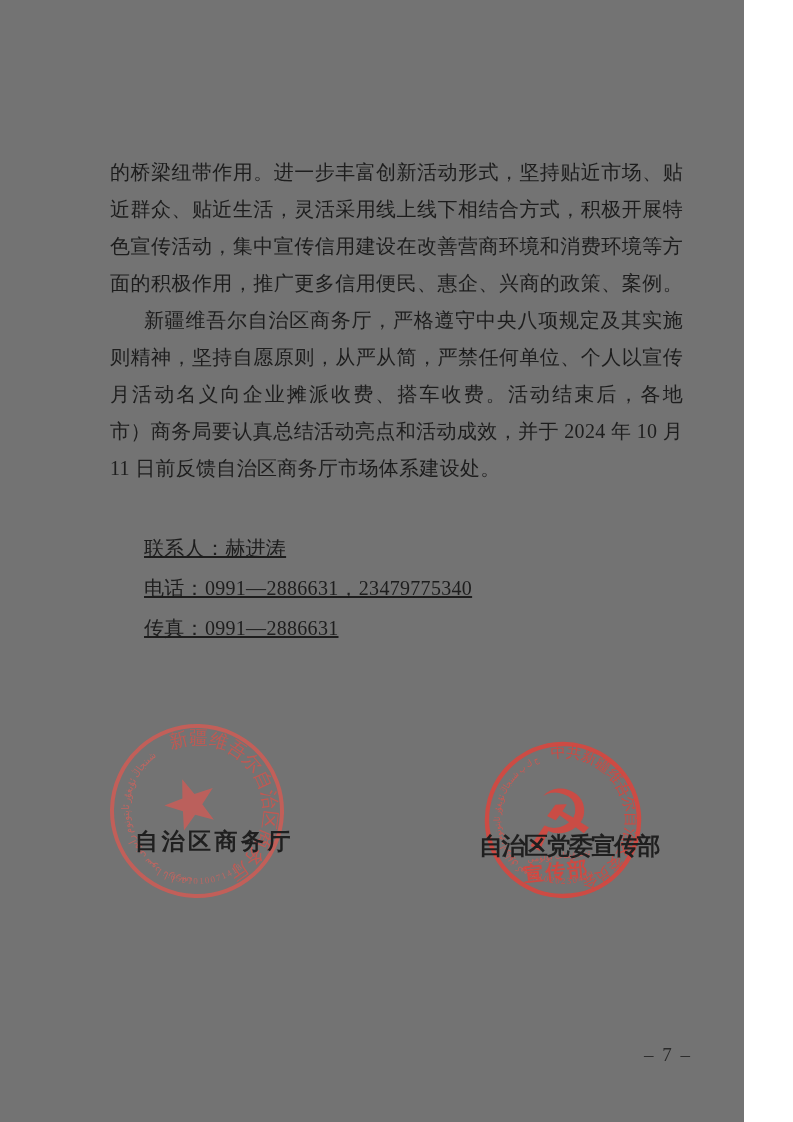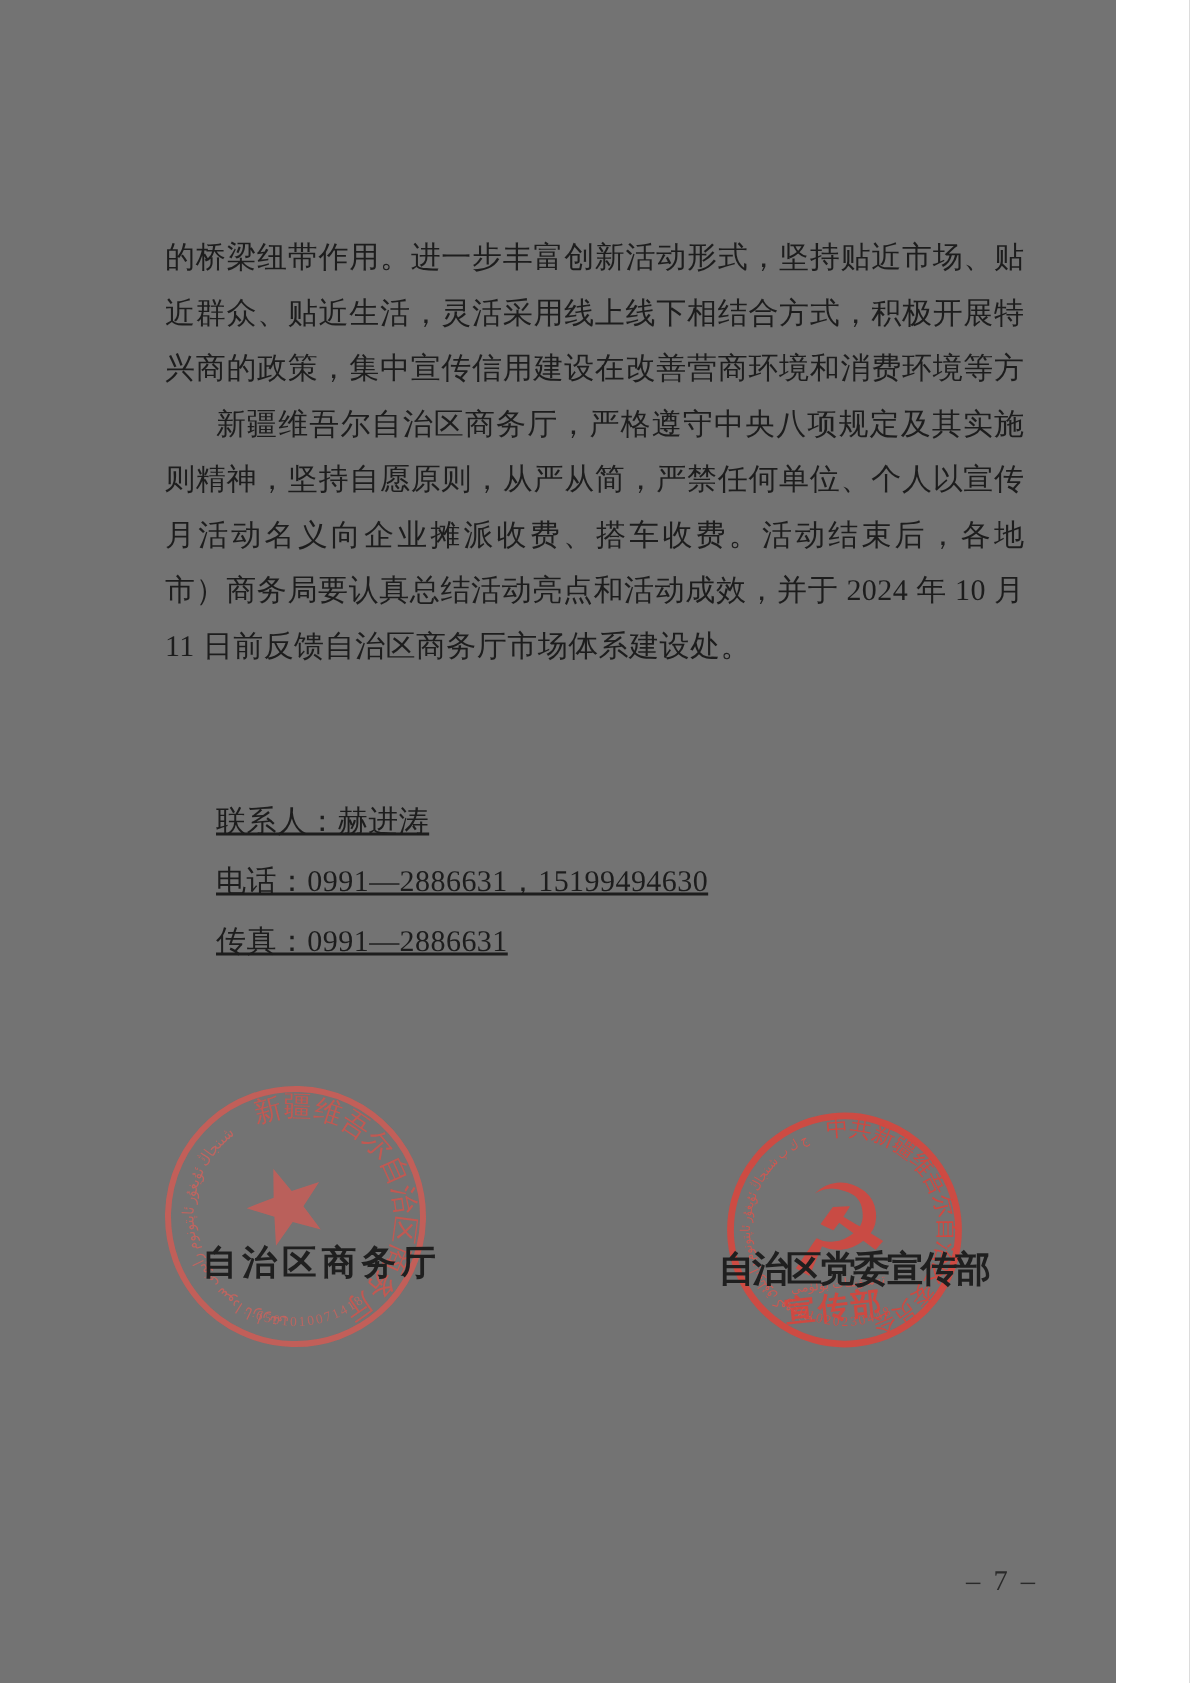--- a/index.html
+++ b/index.html
@@ -41,31 +41,32 @@
   }
 </style>
 </head>
 <body>
 
 <div class="page">
 
   <div class="body-text">
     <div class="line just">的桥梁纽带作用。进一步丰富创新活动形式，坚持贴近市场、贴</div>
     <div class="line just">近群众、贴近生活，灵活采用线上线下相结合方式，积极开展特</div>
-    <div class="line just">兴商的政策，集中宣传信用建设在改善营商环境和消费环境等方</div>
+    <div class="line just">色宣传活动，集中宣传信用建设在改善营商环境和消费环境等方</div>
+    <div class="line just">面的积极作用，推广更多信用便民、惠企、兴商的政策、案例。</div>
     <div class="line just indent">新疆维吾尔自治区商务厅，严格遵守中央八项规定及其实施细</div>
     <div class="line just">则精神，坚持自愿原则，从严从简，严禁任何单位、个人以宣传</div>
     <div class="line just">月活动名义向企业摊派收费、搭车收费。活动结束后，各地（州、</div>
     <div class="line just">市）商务局要认真总结活动亮点和活动成效，并于 2024 年 10 月</div>
     <div class="line">11 日前反馈自治区商务厅市场体系建设处。</div>
   </div>
 
   <div class="contact">
     <div class="line">联系人：赫进涛</div>
-    <div class="line">电话：0991—2886631，15199494630</div>
+    <div class="line">电话：0991—2886631，23479775340</div>
     <div class="line">传真：0991—2886631</div>
   </div>
 
   <svg class="seal seal-left-box" viewBox="0 0 180 180">
     <defs>
       <path id="lp-arc" d="M 90,157 A 67,67 0 1 1 90.08,157"></path>
       <path id="lp-arc2" d="M 90,158 A 68,68 0 1 1 90.08,158"></path>
       <path id="lp-digits" d="M 90,17 A 73,73 0 1 0 90.08,17"></path>
     </defs>
     <g transform="rotate(-20 90 90)" opacity="0.82">

